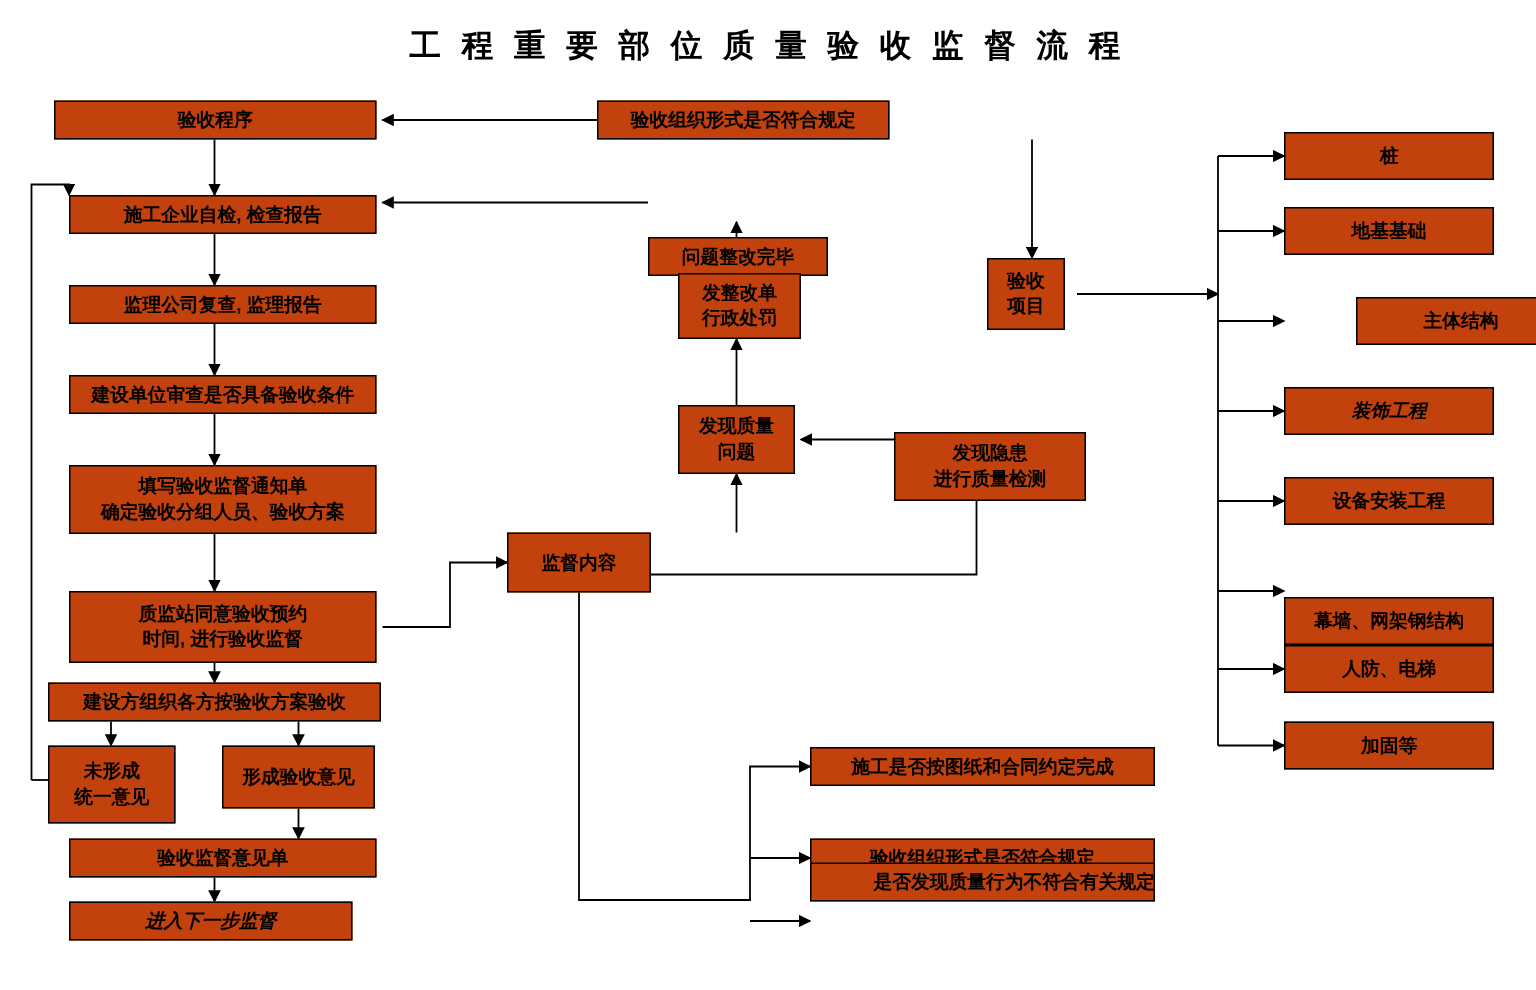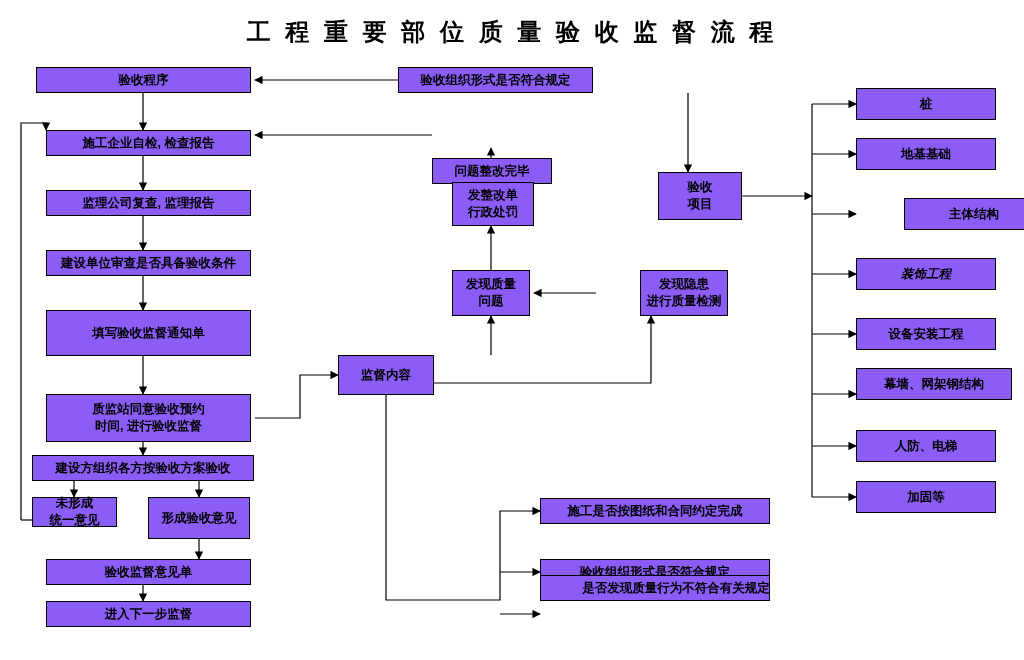--- a/index.html
+++ b/index.html
@@ -14,30 +14,30 @@
     background: #ffffff;
     font-family: "Liberation Sans", "DejaVu Sans", sans-serif;
     overflow: hidden;
   }
   #title {
     position: absolute;
     left: 0;
     top: 16px;
     width: 1024px;
     text-align: center;
-    font-size: 24px;
+    font-size: 21px;
     font-weight: bold;
     letter-spacing: 4px;
     color: #000;
   }
   .node {
     position: absolute;
     box-sizing: border-box;
     border: 1px solid #000;
-    background: #8b5cf6;
+    background: #c2410c;
     color: #000;
     font-size: 12.5px;
     line-height: 1.35;
     display: flex;
     flex-direction: column;
     align-items: center;
     justify-content: center;
     text-align: center;
     padding: 1px 2px;
     font-weight: bold;
@@ -113,59 +113,60 @@
       <div class="node" style="left: 432px; top: 122px; width: 120px; height: 26px; margin-top: 36px;">
         <span class="ln">问题整改完毕</span>
       </div>
       <div class="node" style="left: 46px; top: 190px; width: 205px; height: 26px;">
         <span class="ln">监理公司复查, 监理报告</span>
       </div>
       <div class="node" style="left: 452px; top: 182px; width: 82px; height: 44px;">
         <span class="ln">发整改单</span>
         <span class="ln">行政处罚</span>
       </div>
-      <div class="node" style="left: 658px; top: 172px; width: 84px; height: 48px;">
+      <div class="node" style="left: 658px; top: 172px; width: 52px; height: 48px;">
         <span class="ln">验收</span>
         <span class="ln">项目</span>
       </div>
       <div class="node" style="left: 46px; top: 250px; width: 205px; height: 26px; align-items: center;">
         <span class="ln">建设单位审查是否具备验收条件</span>
       </div>
       <div class="node" style="left: 452px; top: 270px; width: 78px; height: 46px;">
         <span class="ln">发现质量</span>
         <span class="ln">问题</span>
       </div>
-      <div class="node" style="left: 596px; top: 270px; width: 88px; height: 46px; margin-left: 44px;">
+      <div class="node" style="left: 596px; top: 288px; width: 128px; height: 46px;">
         <span class="ln">发现隐患</span>
         <span class="ln">进行质量检测</span>
       </div>
       <div class="node" style="left: 46px; top: 310px; width: 205px; height: 46px;">
         <span class="ln">填写验收监督通知单</span>
+        <span class="ln">确定验收分组人员、验收方案</span>
       </div>
       <div class="node" style="left: 338px; top: 355px; width: 96px; height: 40px;">
         <span class="ln">监督内容</span>
       </div>
       <div class="node" style="left: 46px; top: 394px; width: 205px; height: 48px; text-align: center;">
         <span class="ln">质监站同意验收预约</span>
         <span class="ln">时间, 进行验收监督</span>
       </div>
       <div class="node" style="left: 32px; top: 455px; width: 222px; height: 26px;">
         <span class="ln">建设方组织各方按验收方案验收</span>
       </div>
-      <div class="node" style="left: 32px; top: 497px; width: 85px; height: 30px;">
+      <div class="node" style="left: 32px; top: 497px; width: 85px; height: 52px;">
         <span class="ln">未形成</span>
         <span class="ln">统一意见</span>
       </div>
       <div class="node" style="left: 148px; top: 497px; width: 102px; height: 42px;">
         <span class="ln">形成验收意见</span>
       </div>
       <div class="node" style="left: 46px; top: 559px; width: 205px; height: 26px;">
         <span class="ln">验收监督意见单</span>
       </div>
-      <div class="node" style="left: 46px; top: 601px; width: 205px; height: 26px;">
+      <div class="node" style="left: 46px; top: 601px; width: 189px; height: 26px; font-style: italic;">
         <span class="ln">进入下一步监督</span>
       </div>
       <div class="node" style="left: 540px; top: 498px; width: 230px; height: 26px;">
         <span class="ln">施工是否按图纸和合同约定完成</span>
       </div>
       <div class="node" style="left: 540px; top: 559px; width: 230px; height: 26px;">
         <span class="ln">验收组织形式是否符合规定</span>
       </div>
       <div class="node" style="left: 540px; top: 575px; width: 230px; height: 26px; padding-left: 44px;">
         <span class="ln">是否发现质量行为不符合有关规定</span>
@@ -178,21 +179,21 @@
       </div>
       <div class="node" style="left: 856px; top: 198px; width: 140px; height: 32px; margin-left: 48px;">
         <span class="ln">主体结构</span>
       </div>
       <div class="node" style="left: 856px; top: 258px; width: 140px; height: 32px; font-style: italic;">
         <span class="ln">装饰工程</span>
       </div>
       <div class="node" style="left: 856px; top: 318px; width: 140px; height: 32px;">
         <span class="ln">设备安装工程</span>
       </div>
-      <div class="node" style="left: 856px; top: 368px; width: 156px; height: 32px;">
+      <div class="node" style="left: 856px; top: 398px; width: 140px; height: 32px;">
         <span class="ln">幕墙、网架钢结构</span>
       </div>
       <div class="node" style="left: 856px; top: 430px; width: 140px; height: 32px;">
         <span class="ln">人防、电梯</span>
       </div>
       <div class="node" style="left: 856px; top: 481px; width: 140px; height: 32px;">
         <span class="ln">加固等</span>
       </div>
     </div>
 </div>

